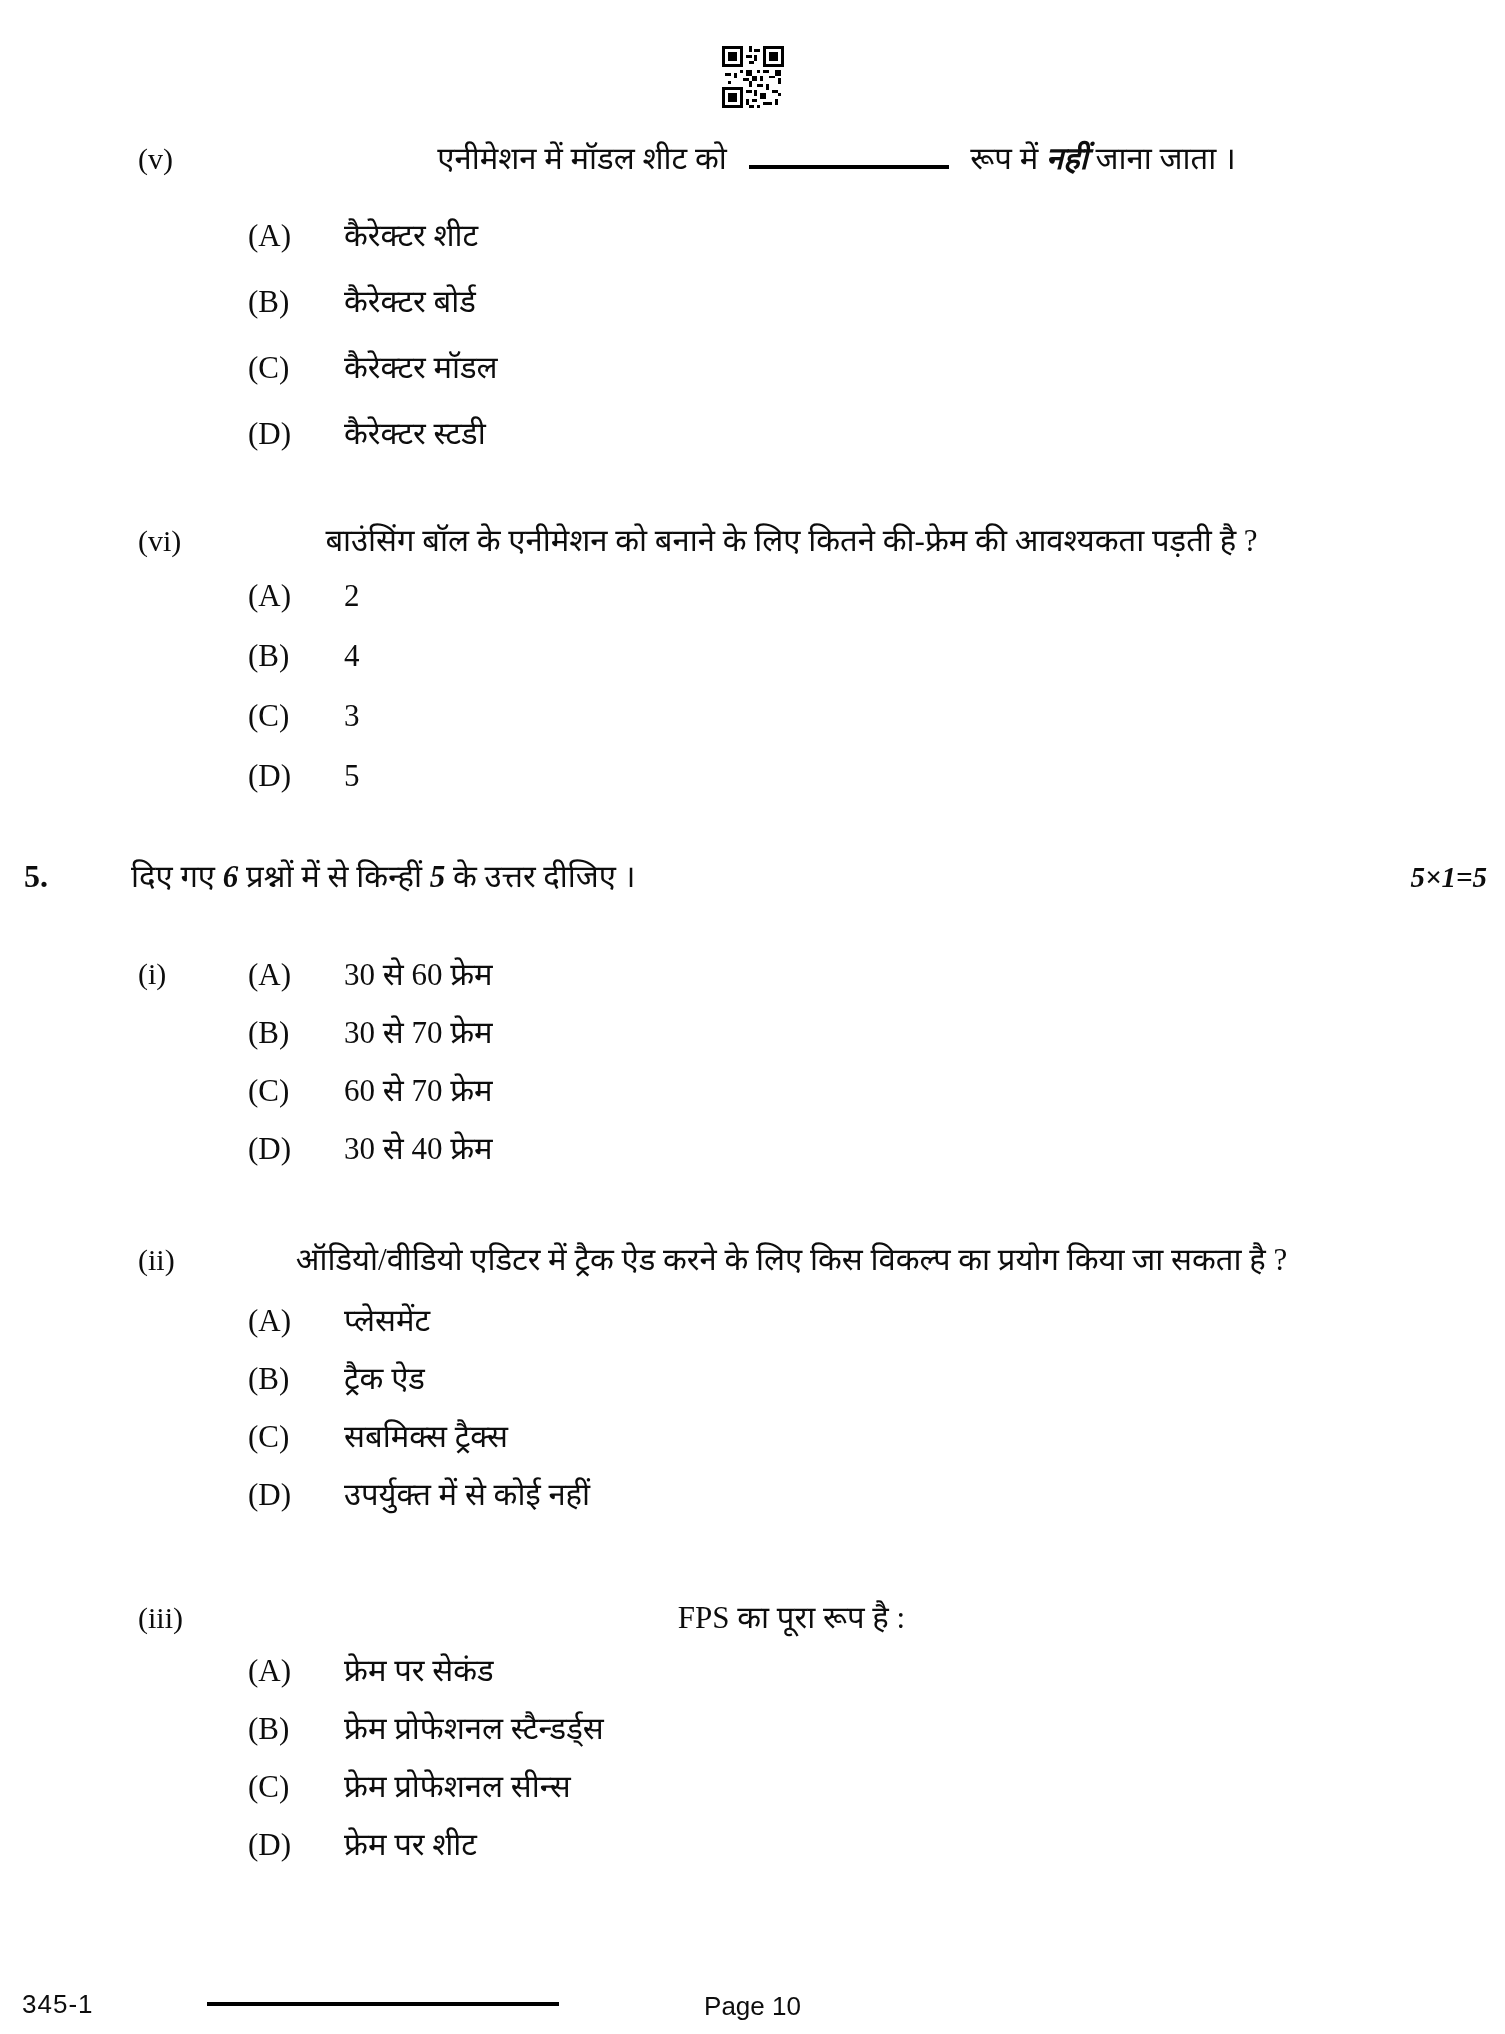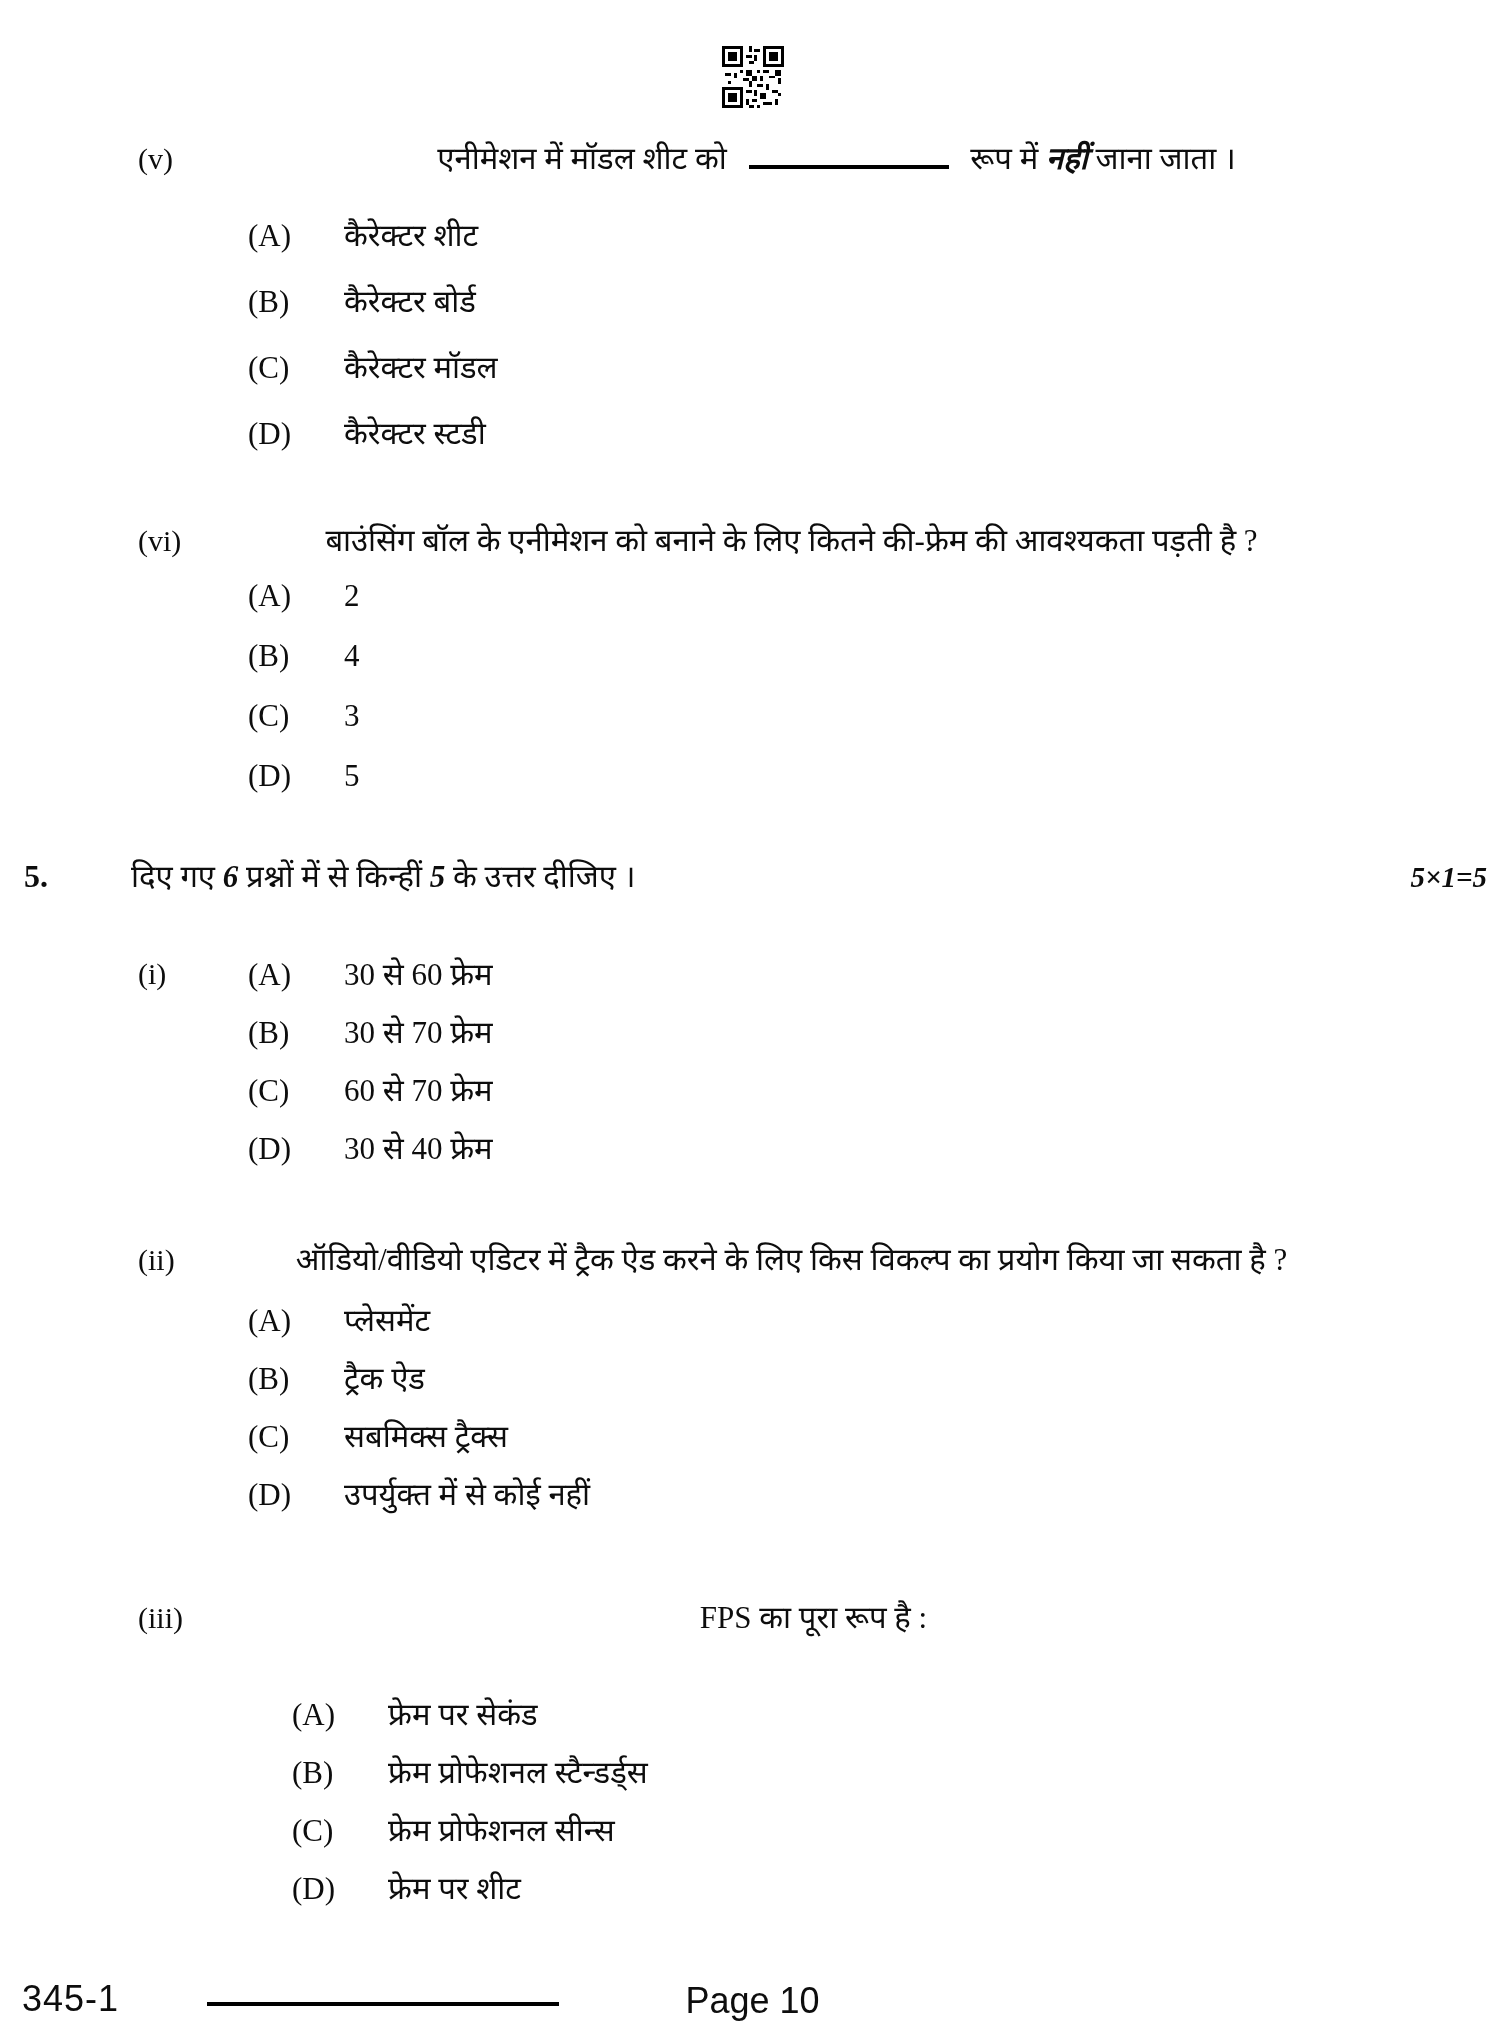--- a/index.html
+++ b/index.html
@@ -64,32 +64,32 @@
     align-items:baseline;
   }
   .q5-num { font-weight:bold; font-size:32px; }
   .q5-marks { font-style:italic; font-weight:bold; font-size:29px; text-align:right; white-space:nowrap; }
 
   
   .m-v   { margin-top:20px; }
   .m-vi  { margin-top:32px; }
   .m-i   { margin-top:40px; }
   .m-ii  { margin-top:44px; }
-  .m-iii { margin-top:56px;gap:44px; }
+  .m-iii { margin-top:56px; }
   .opt-gap-v  { margin-top:24px; }
   .opt-gap-vi { margin-top:2px; }
   .opt-gap-i  { margin-top:10px; }
   .opt-gap-ii { margin-top:8px; }
   .opt-gap-iii{ margin-top:0px; }
 
   
   .footer {
     position:absolute; left:0; right:0; bottom:12px; height:42px;
     font-family:"Liberation Sans","DejaVu Sans",sans-serif;
-    font-size:36px; color:#0d0d0d;
+    font-size:26px; color:#0d0d0d;
   }
   .footer-code { position:absolute; left:22px; bottom:2px; letter-spacing:1px; }
   .footer-line { position:absolute; left:207px; bottom:16px; width:352px; border-top:4px solid #000; }
   .footer-page { position:absolute; left:50%; transform:translateX(-50%); bottom:0; }
 </style>
 </head>
 <body>
 
 <div class="page">
 

